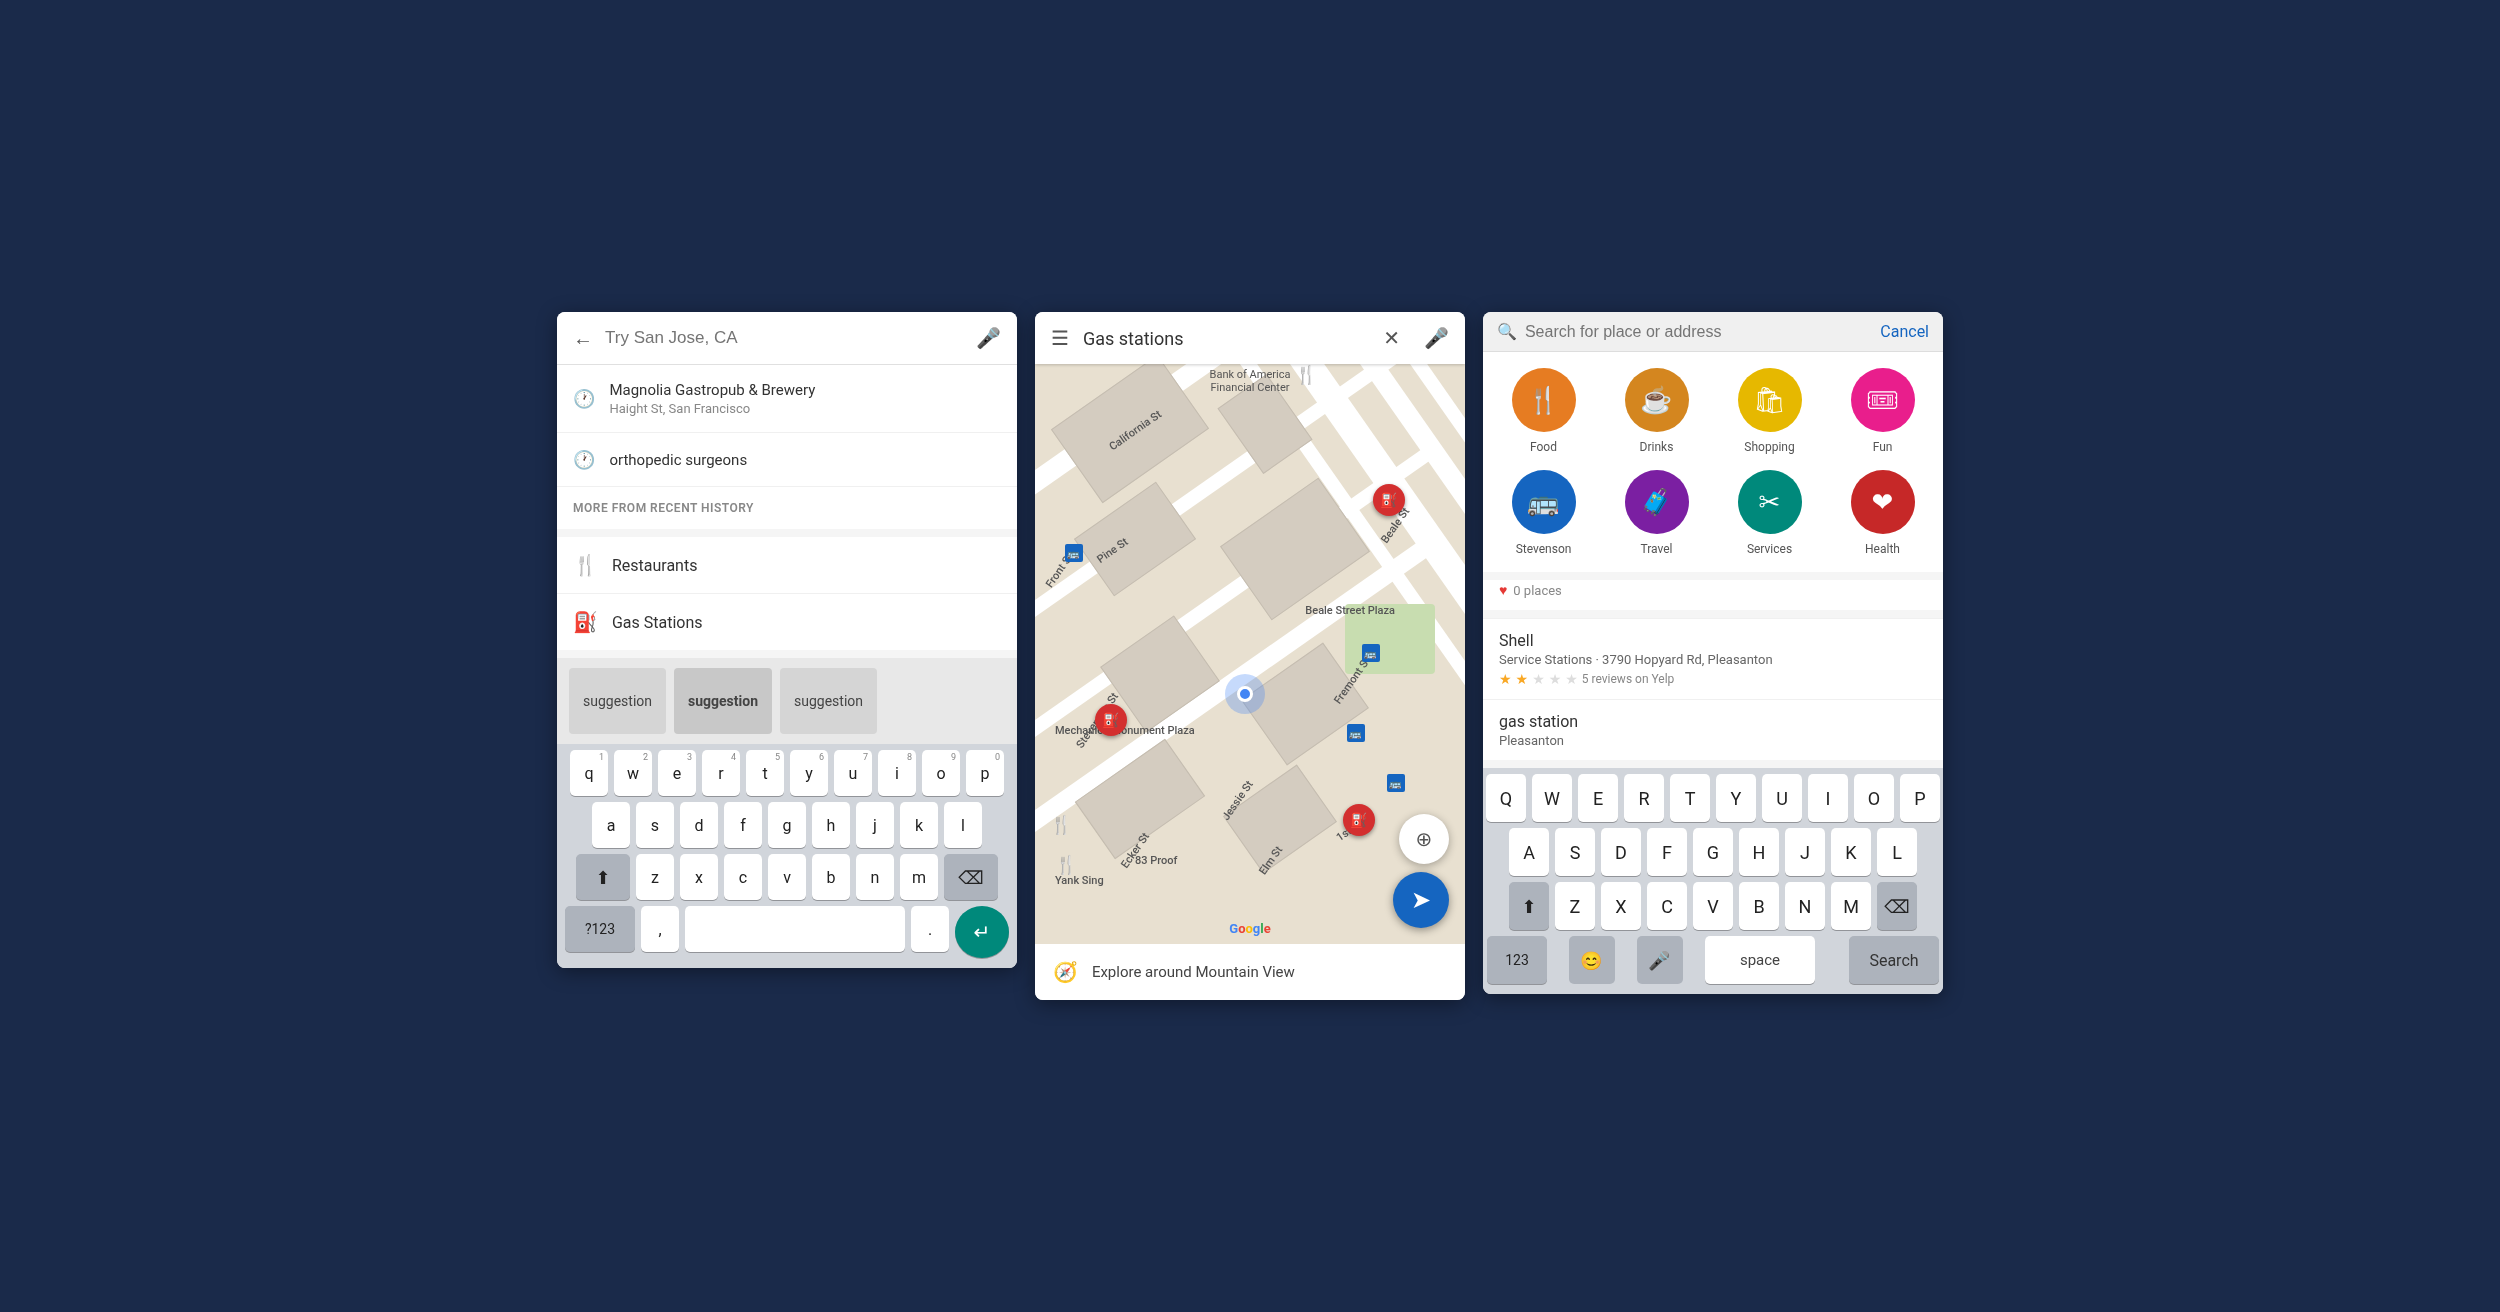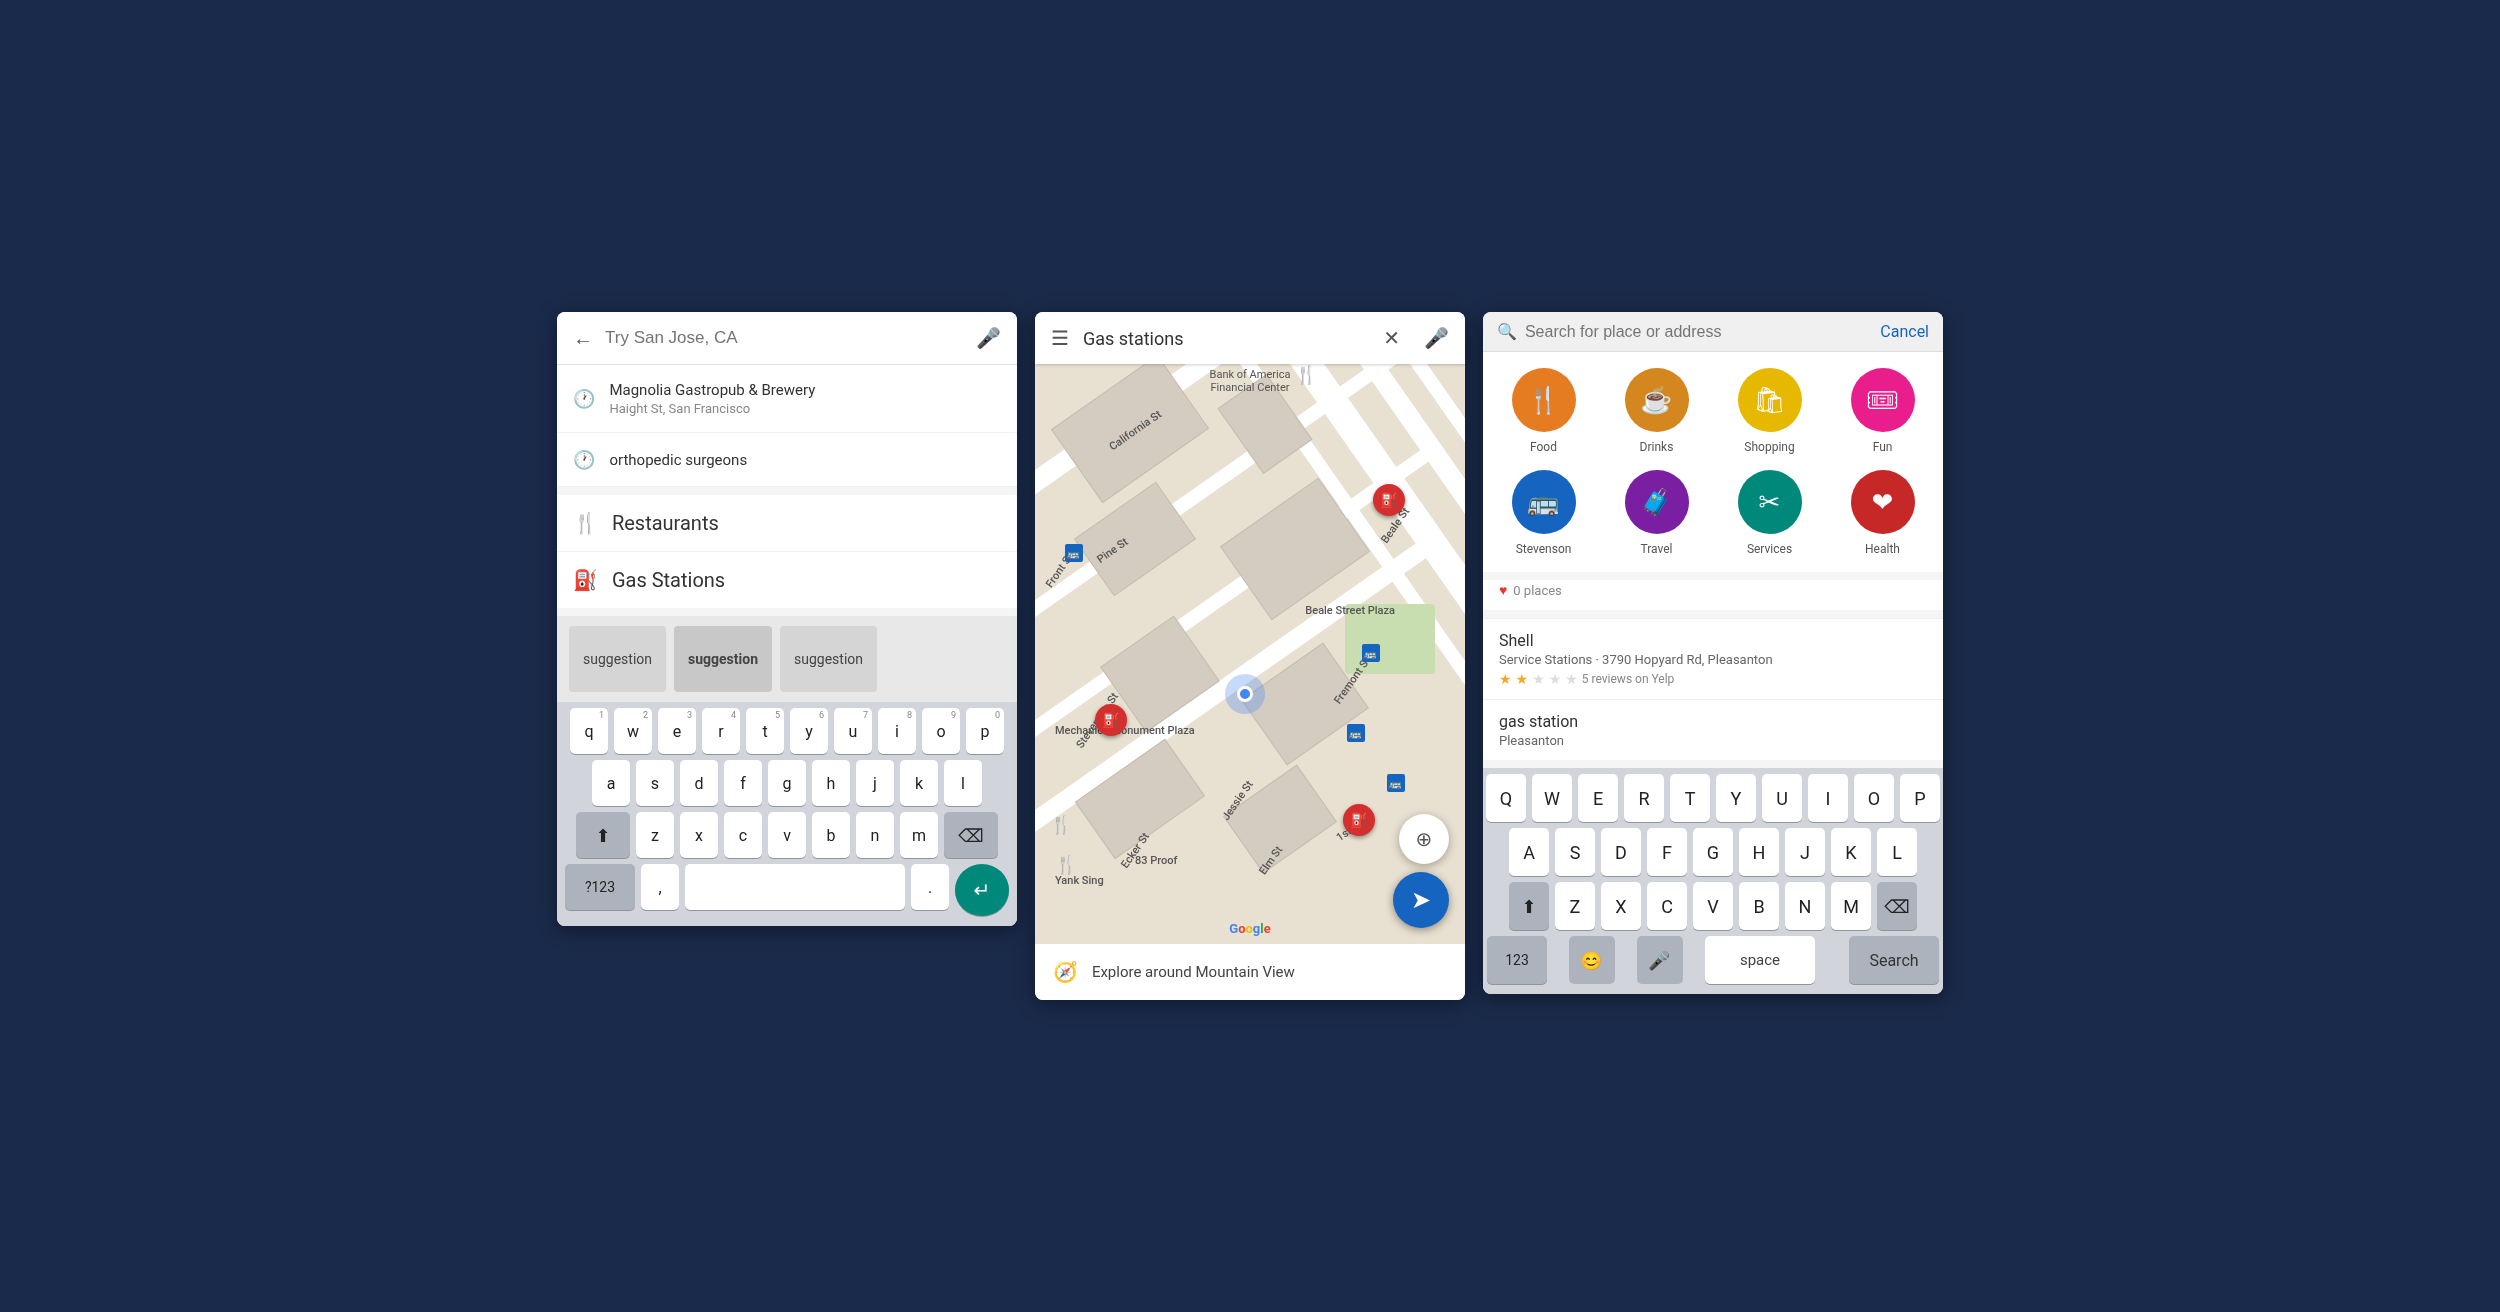--- a/index.html
+++ b/index.html
@@ -78,21 +78,21 @@
     }
     .s1-suggestion-item {
       display: flex;
       align-items: center;
       padding: 16px 16px;
       gap: 14px;
       border-bottom: 1px solid #f0f0f0;
     }
     .s1-suggestion-item:last-child { border-bottom: none; }
     .s1-sugg-icon { font-size: 20px; color: #555; }
-    .s1-sugg-label { font-size: 20px; color: #333; }
+    .s1-sugg-label { font-size: 16px; color: #333; }
 
     .s1-quick-suggestions {
       display: flex;
       gap: 8px;
       padding: 10px 12px;
       background: #e8e8e8;
     }
     .s1-quick-chip {
       background: #d5d5d5;
       border-radius: 4px;
@@ -531,20 +531,21 @@
           <div class="s1-history-title">Magnolia Gastropub &amp; Brewery</div>
           <div class="s1-history-sub">Haight St, San Francisco</div>
         </div>
       </div>
       <div class="s1-history-item">
         <span class="s1-history-icon">🕐</span>
         <div class="s1-history-main">
           <div class="s1-history-title">orthopedic surgeons</div>
         </div>
       </div>
+      <div class="s1-more-history">MORE FROM RECENT HISTORY</div>
     </div>
 
     <div class="s1-suggestions-section">
       <div class="s1-suggestion-item">
         <span class="s1-sugg-icon">🍴</span>
         <span class="s1-sugg-label">Restaurants</span>
       </div>
       <div class="s1-suggestion-item">
         <span class="s1-sugg-icon">⛽</span>
         <span class="s1-sugg-label">Gas Stations</span>

